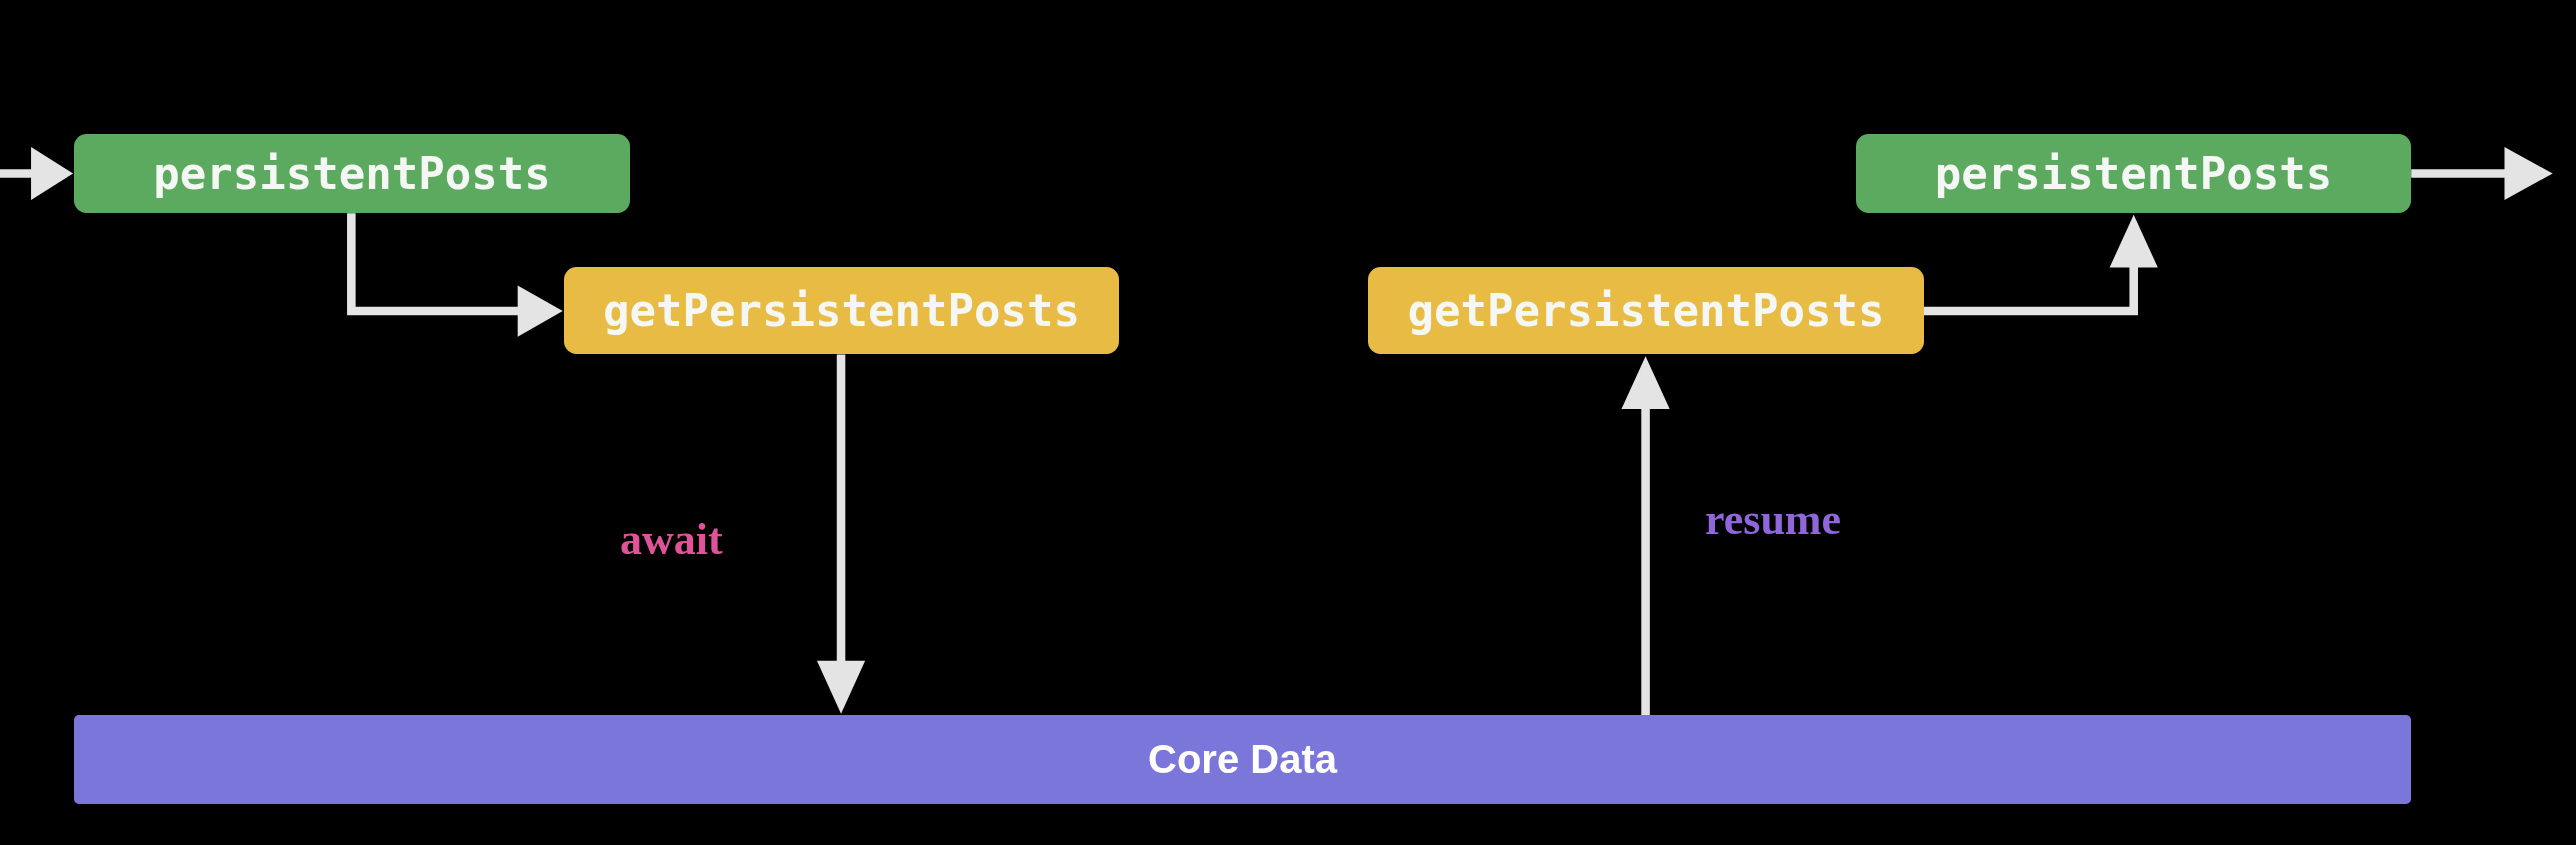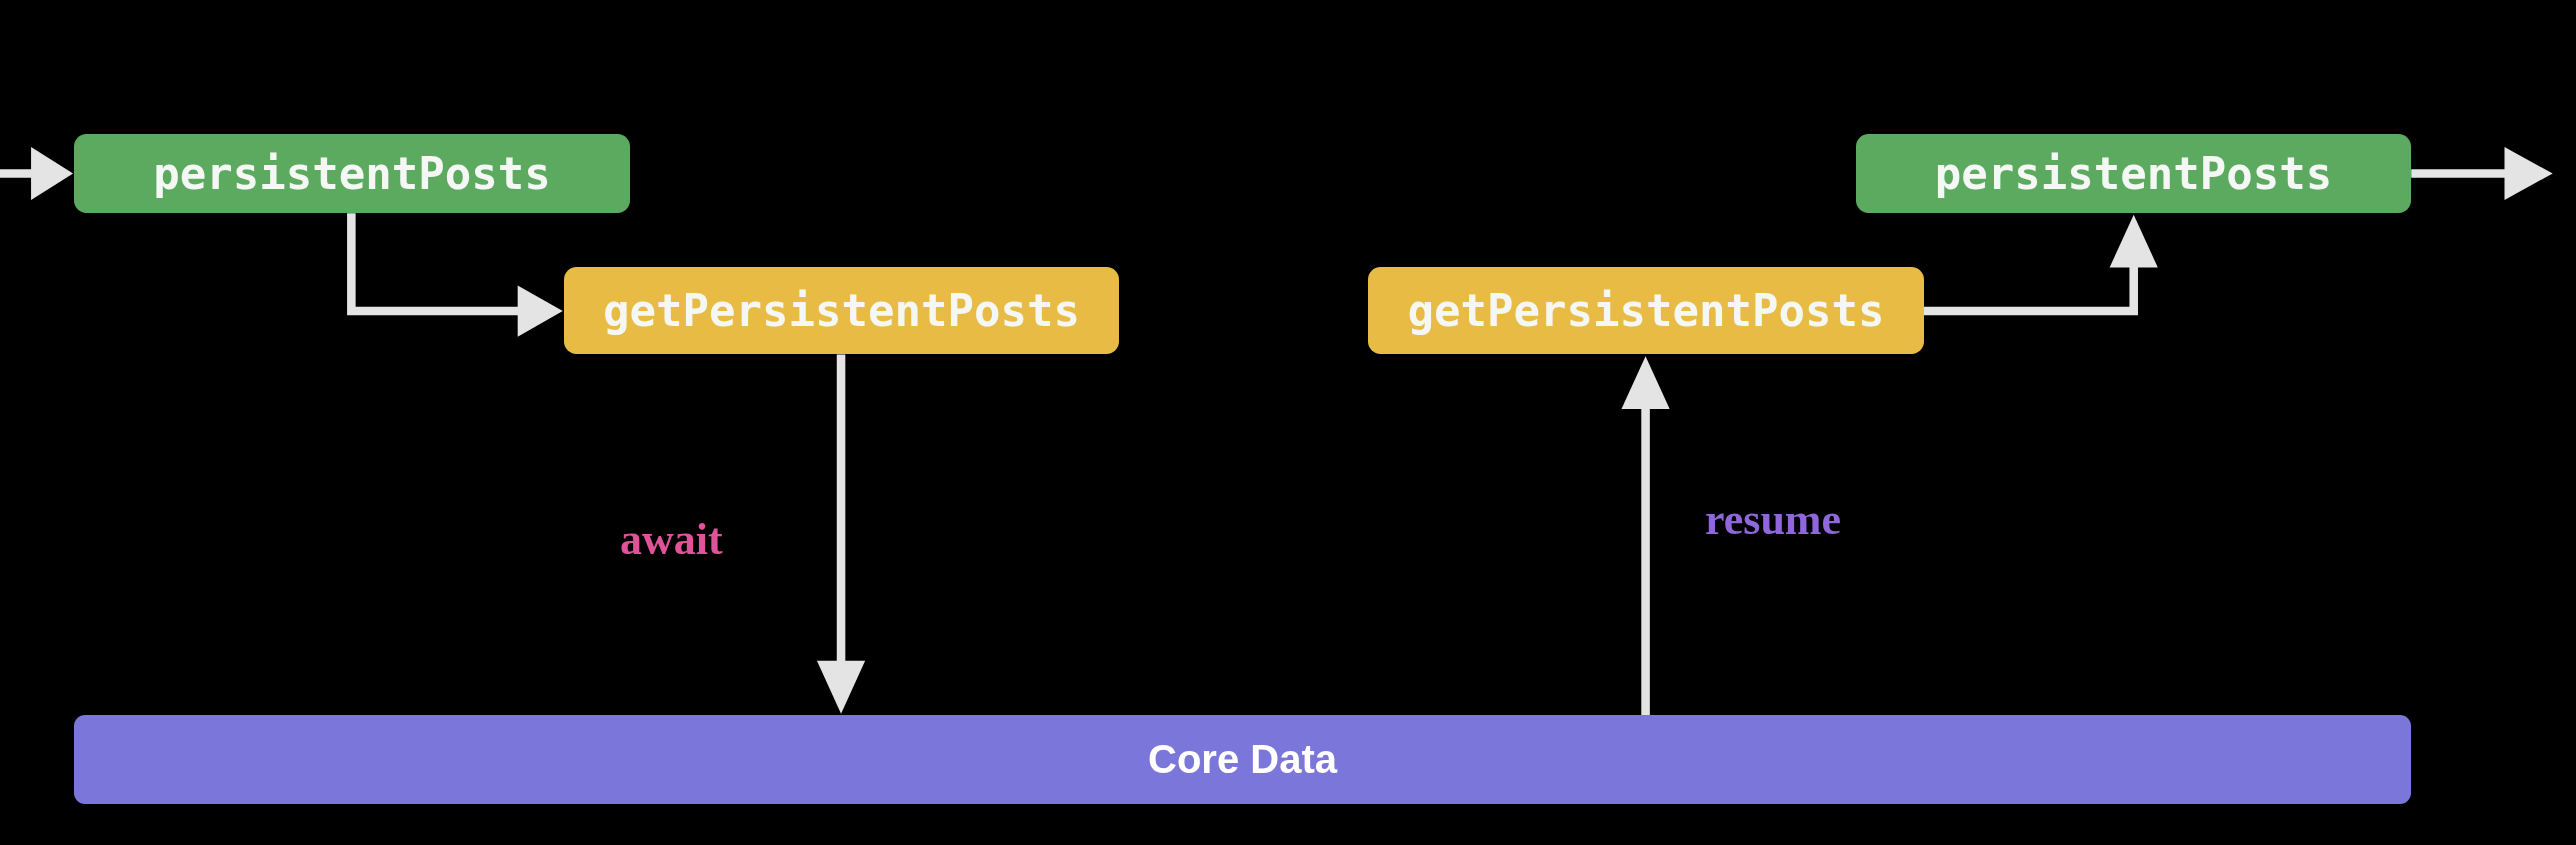--- a/index.html
+++ b/index.html
@@ -29,21 +29,21 @@
     font-weight: 700;
     border-radius: 12.4px;
     white-space: nowrap;
   }
   #n-persistent-left  { left:  74px; top: 134px; width: 556px; height: 79px; }
   #n-get-left         { left: 564px; top: 267px; width: 555px; height: 87px; }
   #n-get-right        { left:1368px; top: 267px; width: 556px; height: 87px; }
   #n-persistent-right { left:1856px; top: 134px; width: 555px; height: 79px; }
   #n-core {
     left: 74px; top: 715px; width: 2337px; height: 89px;
-    border-radius: 11px;
+    border-radius: 5px;
     font-family: "Liberation Sans", sans-serif;
     font-weight: 700;
     font-size: 40px;
   }
   .annotation {
     position: absolute;
     font-family: Liberation Serif, serif;
     font-size: 44px;
     font-weight: 600;
     line-height: 1;

